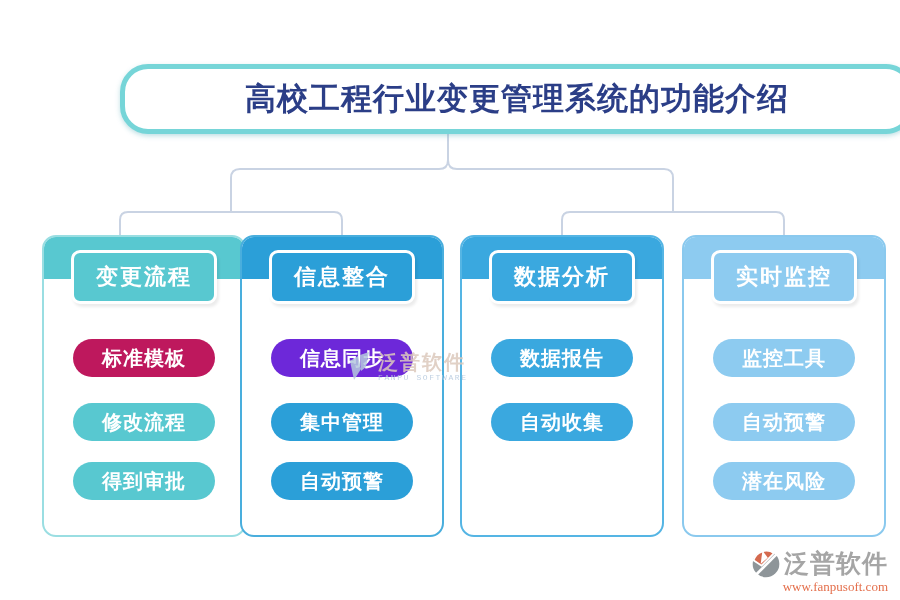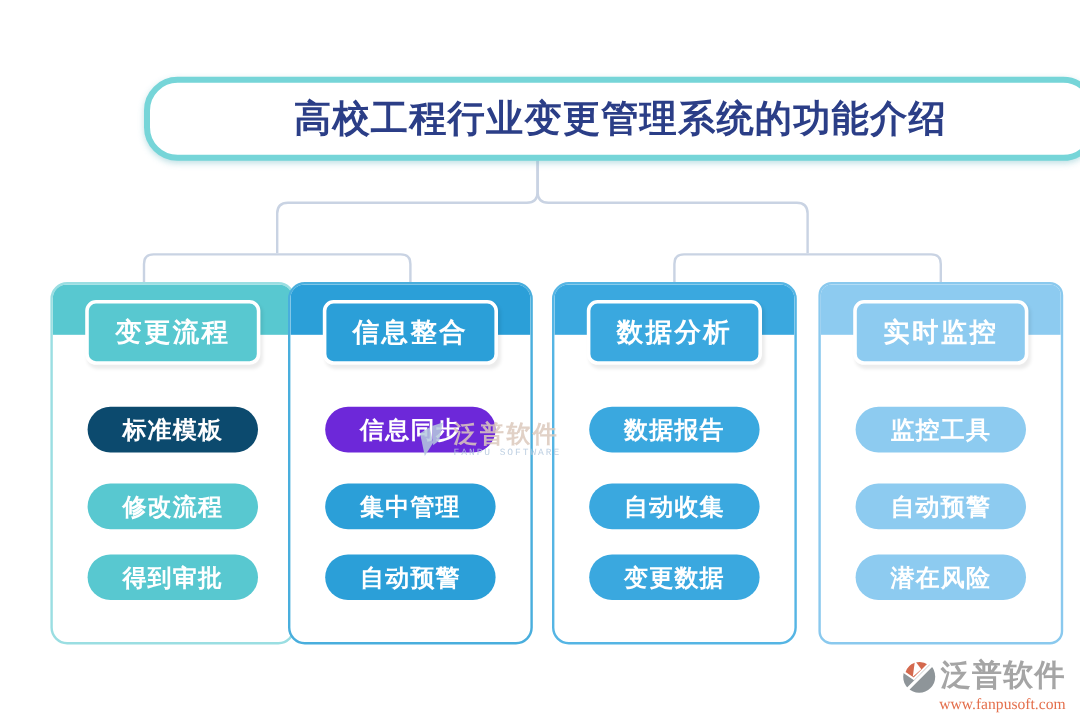--- a/index.html
+++ b/index.html
@@ -61,42 +61,41 @@
 <svg class="connectors" width="900" height="600">
   <path class="connector" d="M448,134 V160 Q448,169 439,169 H240 Q231,169 231,178 V211" stroke="#c9d3e3"></path>
   <path class="connector" d="M448,134 V160 Q448,169 457,169 H664 Q673,169 673,178 V211" stroke="#c9d3e3"></path>
   <path class="connector" d="M120,236 V220 Q120,212 128,212 H334 Q342,212 342,220 V236" stroke="#c9d3e3"></path>
   <path class="connector" d="M562,236 V220 Q562,212 570,212 H776 Q784,212 784,220 V236" stroke="#c9d3e3"></path>
 </svg>
 
 <div class="column c0" style="border-color: rgb(154, 222, 226); margin-left: 24px;">
   <div class="band fill" style="background-color: rgb(88, 200, 208);"></div>
   <div class="header-box fill" style="background-color: rgb(88, 200, 208);">变更流程</div>
-  <div class="pill fill p0" style="background-color: #0c4a6e;">标准模板</div>
+  <div class="pill fill p0" style="background-color: #be185d;">标准模板</div>
   <div class="pill fill p1" style="background-color: rgb(88, 200, 208);">修改流程</div>
   <div class="pill fill p2" style="background-color: rgb(88, 200, 208);">得到审批</div>
 </div>
 
 <div class="column c1" style="border-color: rgb(73, 174, 221);">
   <div class="band fill" style="background-color: rgb(43, 159, 216);"></div>
   <div class="header-box fill" style="background-color: rgb(43, 159, 216);">信息整合</div>
   <div class="pill fill p0" style="background-color: #6d28d9;">信息同步</div>
   <div class="pill fill p1" style="background-color: rgb(43, 159, 216);">集中管理</div>
   <div class="pill fill p2" style="background-color: rgb(43, 159, 216);">自动预警</div>
 </div>
 
 <div class="column c2" style="border-color: rgb(85, 181, 228);">
   <div class="band fill" style="background-color: rgb(58, 168, 223);"></div>
   <div class="header-box fill" style="background-color: rgb(58, 168, 223);">数据分析</div>
   <div class="pill fill p0" style="background-color: rgb(58, 168, 223);">数据报告</div>
   <div class="pill fill p1" style="background-color: rgb(58, 168, 223);">自动收集</div>
-  <div class="pill fill p2" style="background-color: rgb(58, 168, 223);">变更数据</div>
 </div>
 
-<div class="column c3" style="border-color: rgb(138, 201, 238); border-radius: 11px;">
+<div class="column c3" style="border-color: rgb(138, 201, 238);">
   <div class="band fill" style="background-color: rgb(141, 203, 240);"></div>
   <div class="header-box fill" style="background-color: rgb(141, 203, 240);">实时监控</div>
   <div class="pill fill p0" style="background-color: rgb(141, 203, 240);">监控工具</div>
   <div class="pill fill p2" style="background-color: rgb(141, 203, 240);">潜在风险</div>
   <div class="pill fill p1" style="background-color: rgb(141, 203, 240);">自动预警</div>
 </div>
 
 <div class="watermark">
   <svg width="26" height="32" viewBox="0 0 26 32">
     <path d="M1,10 L9,5 L12,18 L5,29 Z" fill="#b5c9de"></path>

